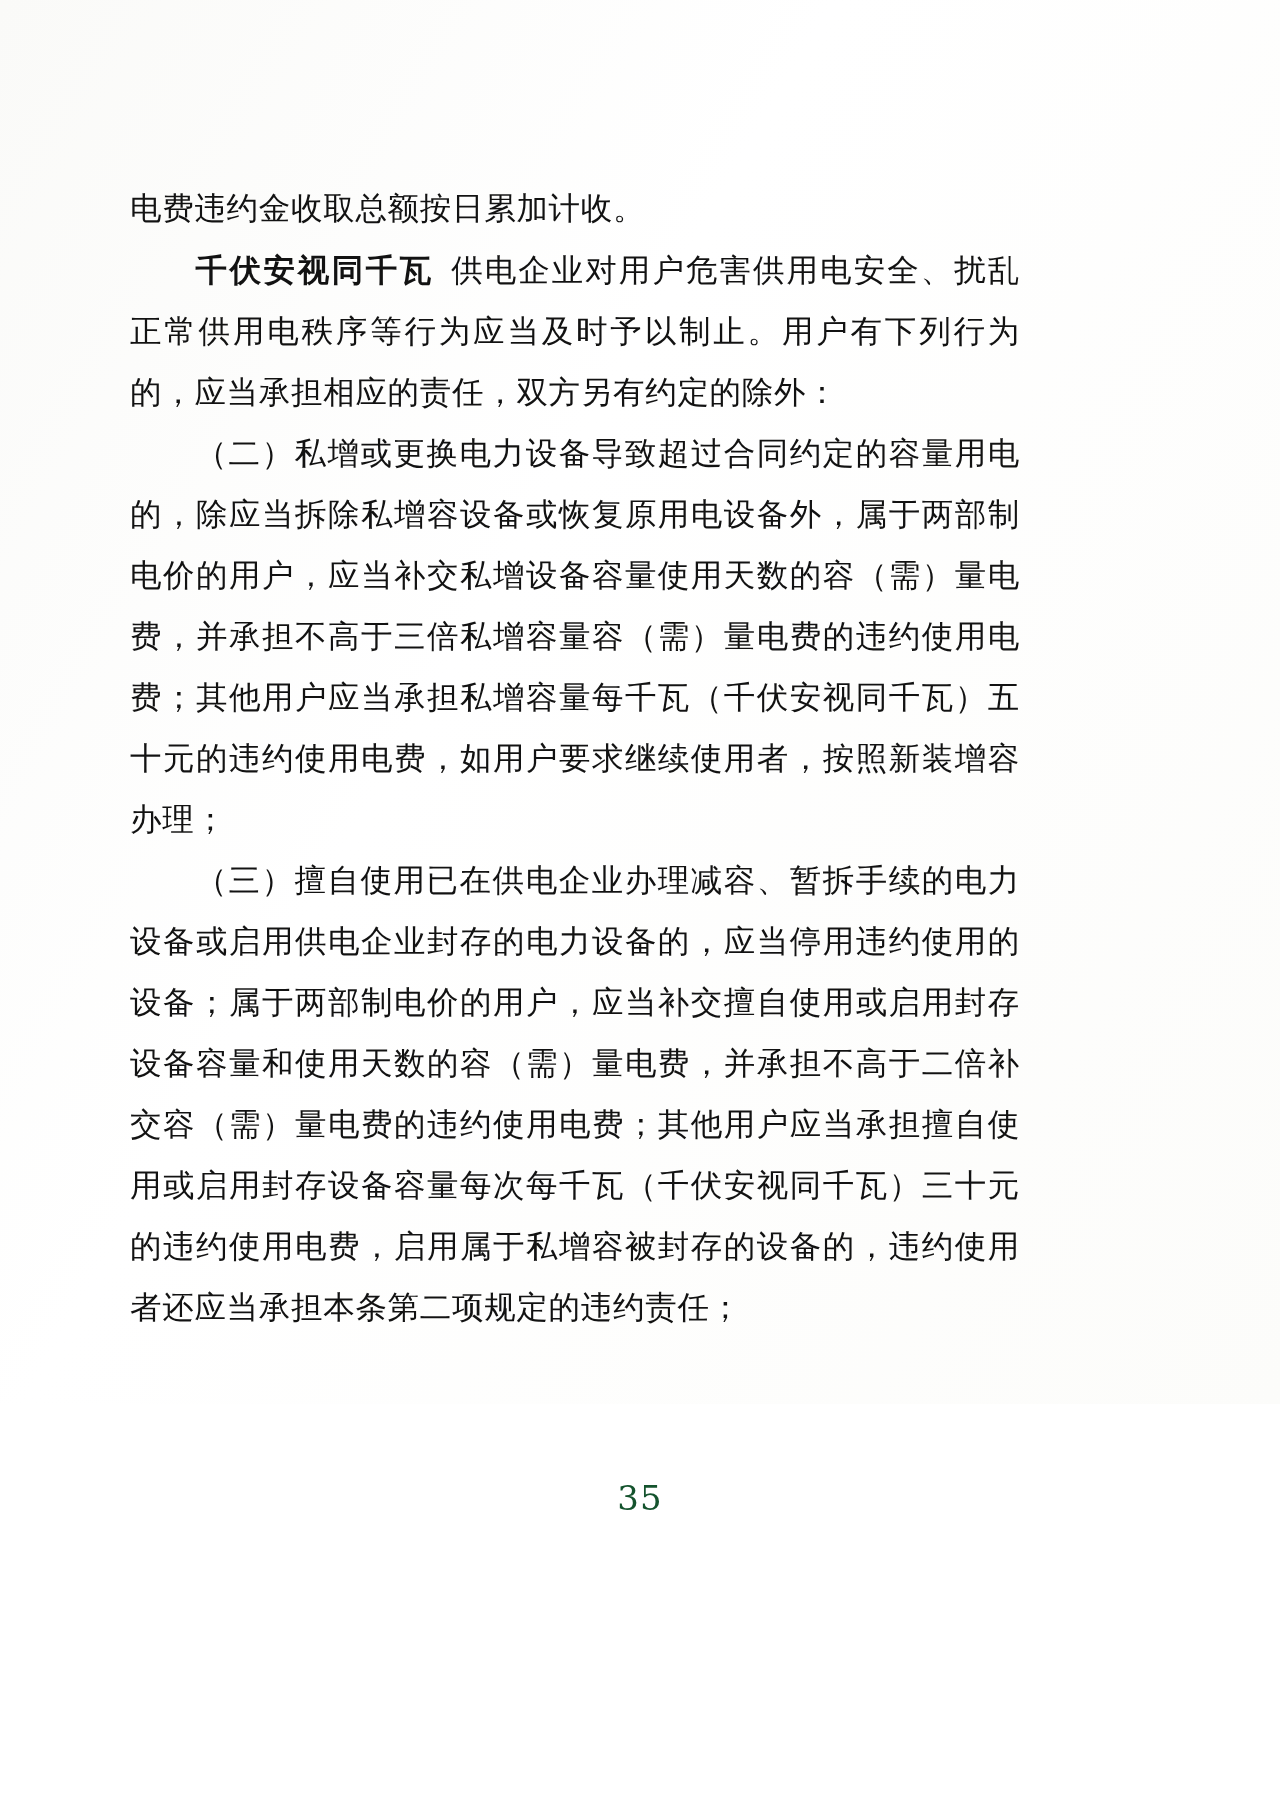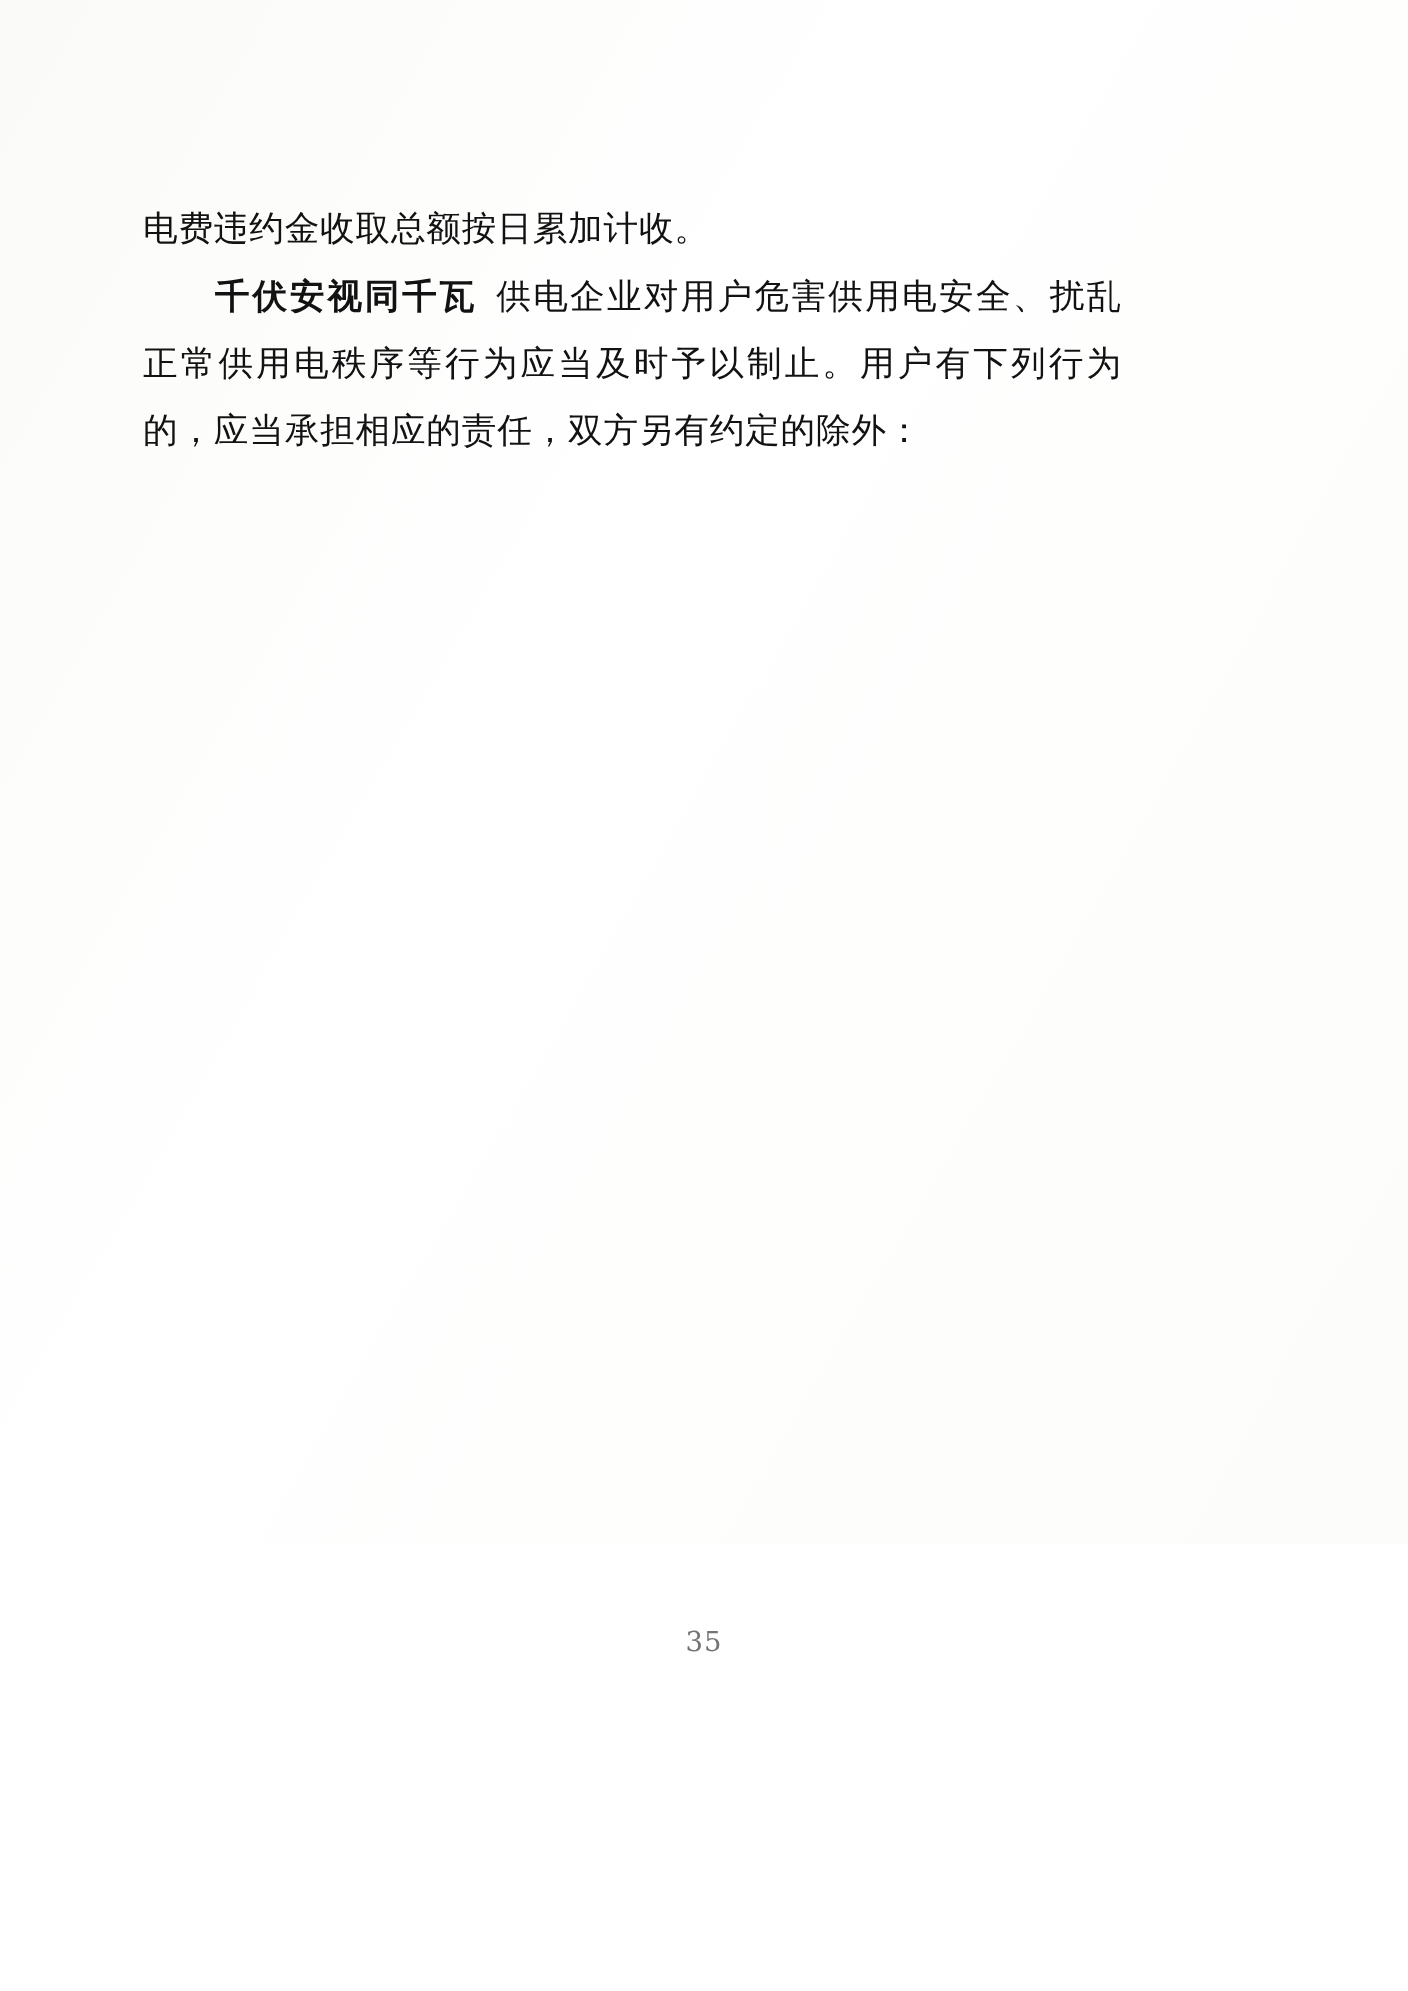--- a/index.html
+++ b/index.html
@@ -69,41 +69,47 @@
     letter-spacing: 1.2px;
     padding-right: 0.55em;
   }
 
   .page-number {
     position: absolute;
     left: 0;
     right: 0;
     top: 1478px;
     text-align: center;
-    font-size: 25px;
-    color: #737373;
+    font-size: 34px;
+    color: #14532d;
     font-family: "DejaVu Serif", "Liberation Serif", serif;
     letter-spacing: 1px;
   }
 </style>
 </head>
 <body>
 
 <div class="page">
 
   <div class="text-body">
 
     <p class="para">
       <span>电费违约金收取总额按日累加计收。</span>
     </p>
 
     <p class="para indent">
       <span class="article-label">千伏安视同千瓦</span><span>供电企业对用户危害供用电安全、扰乱正常供用电秩序等行为应当及时予以制止。用户有下列行为的，应当承担相应的责任，双方另有约定的除外：</span>
     </p>
 
 
+    <p class="para indent">
+      <span>（二）私增或更换电力设备导致超过合同约定的容量用电的，除应当拆除私增容设备或恢复原用电设备外，属于两部制电价的用户，应当补交私增设备容量使用天数的容（需）量电费，并承担不高于三倍私增容量容（需）量电费的违约使用电费；其他用户应当承担私增容量每千瓦（千伏安视同千瓦）五十元的违约使用电费，如用户要求继续使用者，按照新装增容办理；</span>
+    </p>
 
+    <p class="para indent">
+      <span>（三）擅自使用已在供电企业办理减容、暂拆手续的电力设备或启用供电企业封存的电力设备的，应当停用违约使用的设备；属于两部制电价的用户，应当补交擅自使用或启用封存设备容量和使用天数的容（需）量电费，并承担不高于二倍补交容（需）量电费的违约使用电费；其他用户应当承担擅自使用或启用封存设备容量每次每千瓦（千伏安视同千瓦）三十元的违约使用电费，启用属于私增容被封存的设备的，违约使用者还应当承担本条第二项规定的违约责任；</span>
+    </p>
 
   </div>
 
   <div class="page-number">35</div>
 
 </div>
 
 </body></html>

